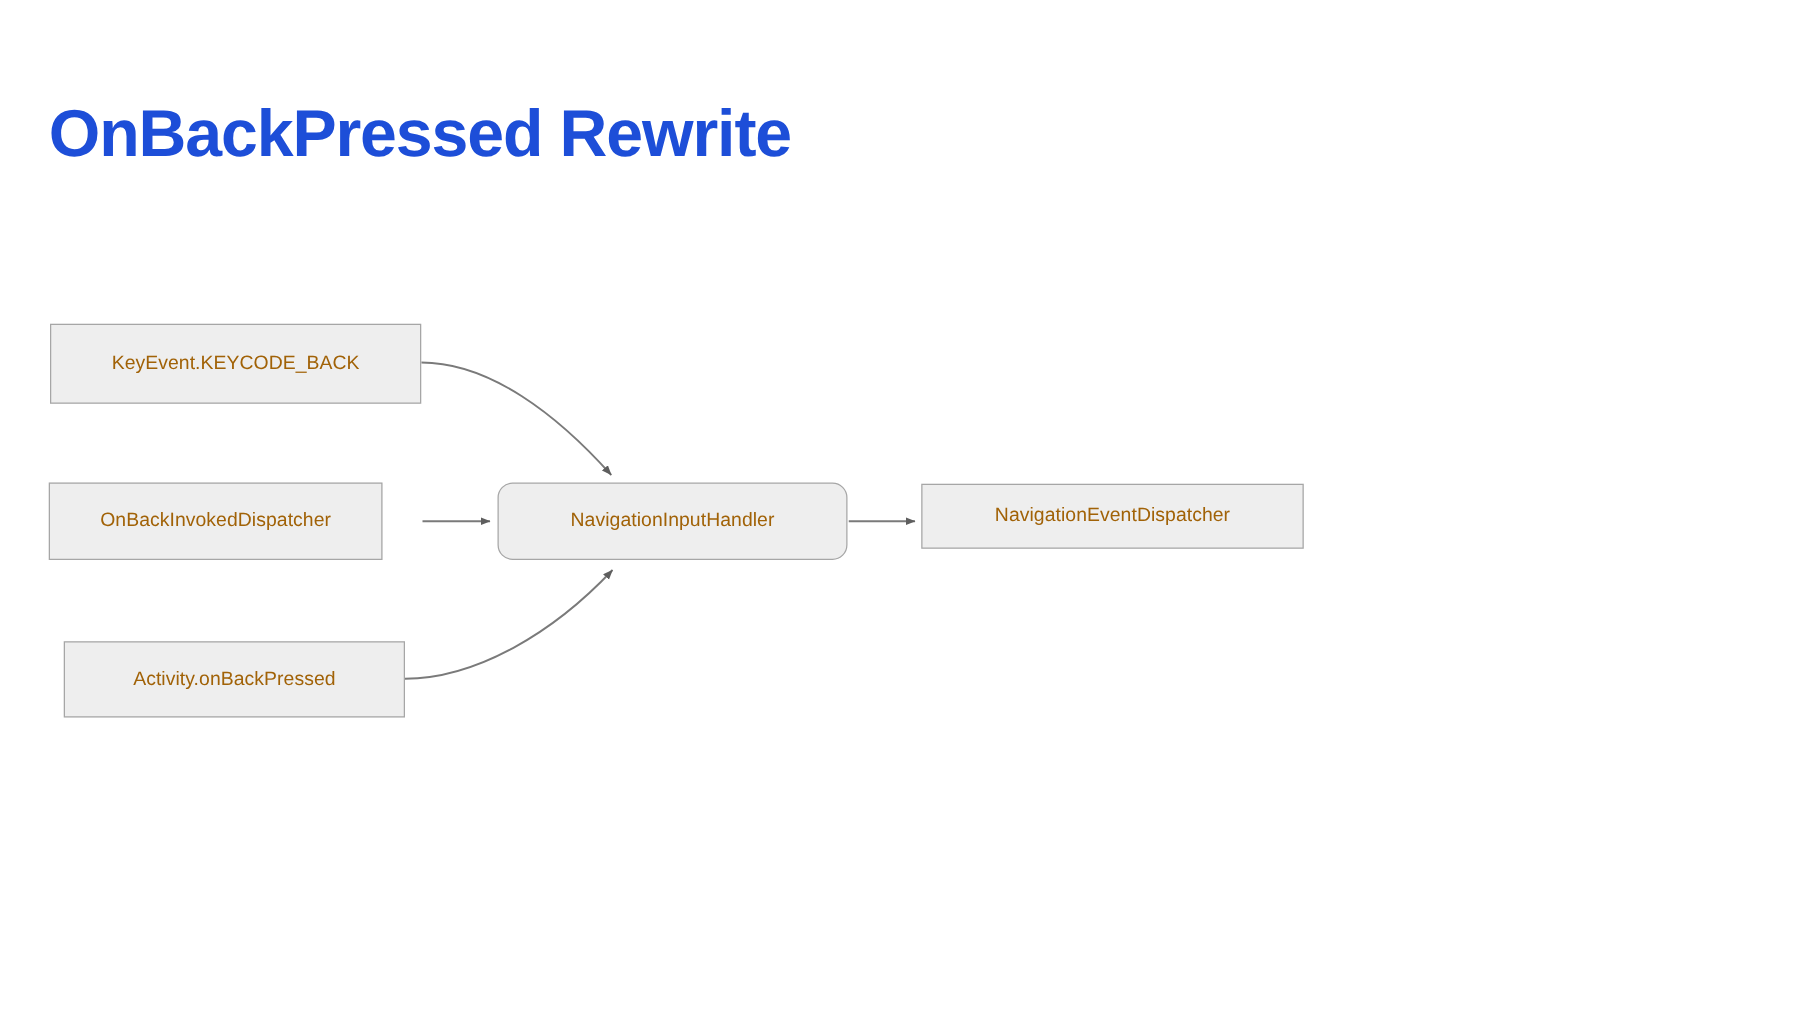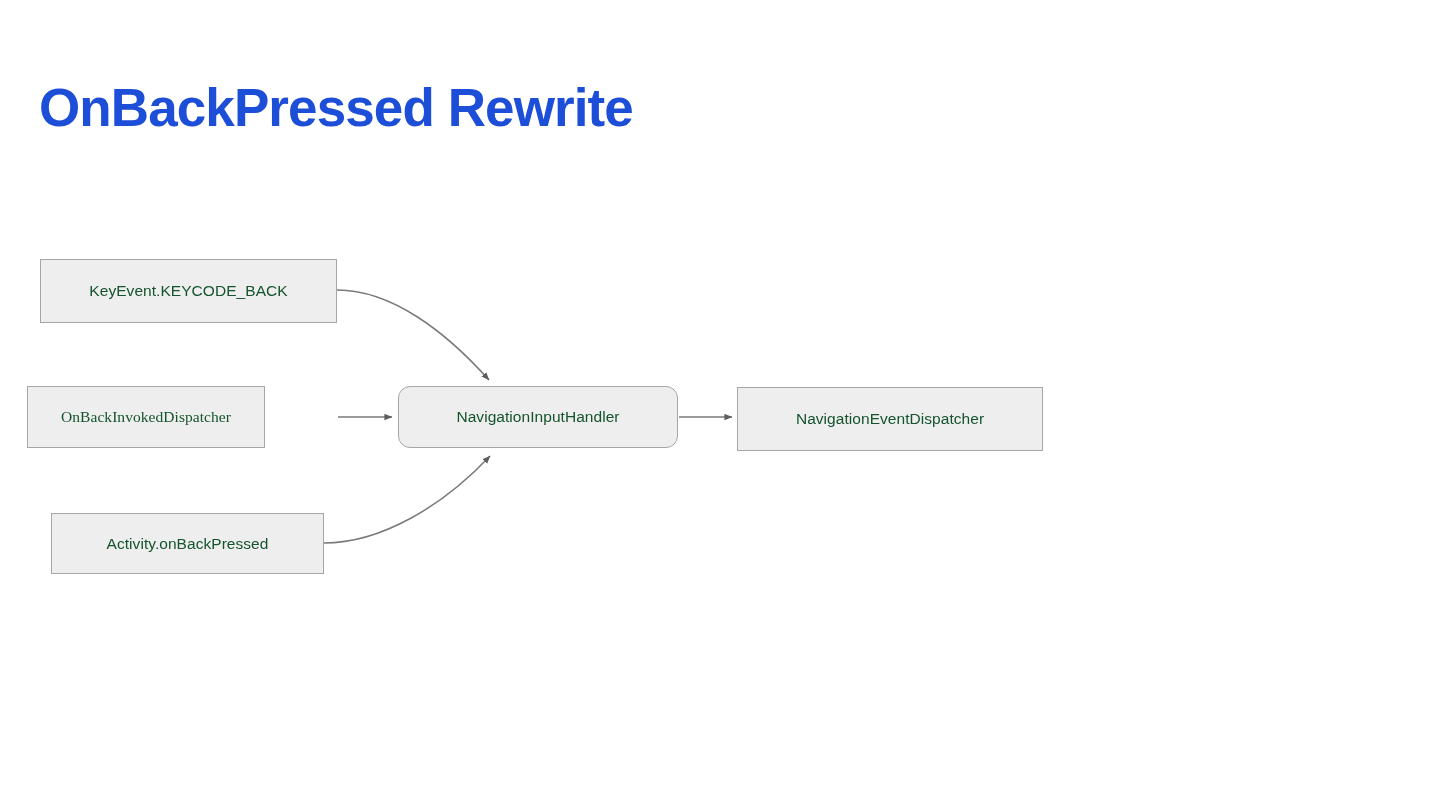--- a/index.html
+++ b/index.html
@@ -52,38 +52,38 @@
   }
 
   .node {
     position: absolute;
     box-sizing: border-box;
     background: #eeeeee;
     border: 1px solid #a6a6a6;
     display: flex;
     align-items: center;
     justify-content: center;
-    color: #14532d;
+    color: #a16207;
     font-size: 15.5px;
     font-weight: normal;
     letter-spacing: 0.05px;
     white-space: nowrap;
     text-align: center;
   }
 
   .node-label {
     display: block;
   }
 
   
   #node-keyevent        { left: 40px;  top: 259px; width: 297px; height: 64px; }
-  #node-onbackinvoked   { left: 27px;  top: 386px; width: 238px; height: 62px; font-family: Liberation Serif, serif; }
+  #node-onbackinvoked   { left: 39px;  top: 386px; width: 267px; height: 62px; }
   #node-activity        { left: 51px;  top: 513px; width: 273px; height: 61px; }
   #node-navinputhandler { left: 398px; top: 386px; width: 280px; height: 62px; border-radius: 12px; }
-  #node-naveventdisp    { left: 737px; top: 387px; width: 306px; height: 64px; }
+  #node-naveventdisp    { left: 737px; top: 387px; width: 306px; height: 52px; }
 </style>
 </head>
 <body>
 
 <div id="slide">
 
   <div id="slide-title">OnBackPressed Rewrite</div>
 
   <div id="diagram">
 

